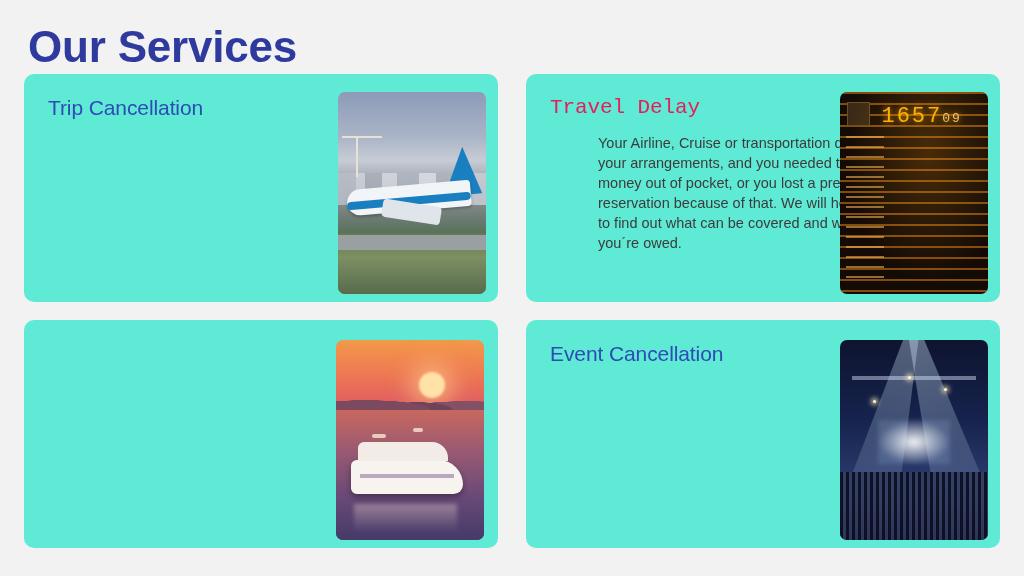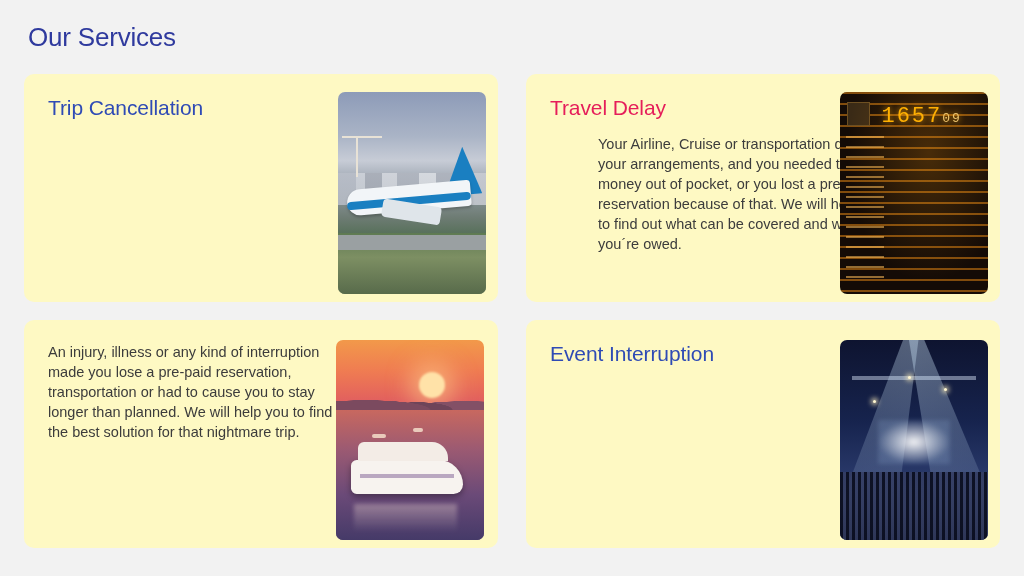--- a/index.html
+++ b/index.html
@@ -11,51 +11,51 @@
   body {
     background: #f2f2f2;
     font-family: "Liberation Sans", sans-serif;
     color: #333;
     position: relative;
   }
   .page-title {
     position: absolute;
     left: 28px;
     top: 22px;
-    font-size: 26px;
-    font-weight: 400;
+    font-size: 44px;
+    font-weight: 700;
     color: #2f3a9e;
     letter-spacing: -0.2px;
   }
   .grid {
     position: absolute;
     left: 24px;
     top: 74px;
     width: 976px;
     display: grid;
     grid-template-columns: 474px 474px;
     grid-template-rows: 228px 228px;
     column-gap: 28px;
     row-gap: 18px;
   }
   .card {
-    background: #fef9c3;
+    background: #5eead4;
     border-radius: 10px;
     position: relative;
     padding: 22px 24px 18px 24px;
     overflow: hidden;
   }
   .card-title {
     font-size: 21px;
     font-weight: 400;
     margin-bottom: 14px;
     letter-spacing: -0.1px;
   }
   .card-title.blue { color: #2f4bb5; }
-  .card-title.pink { color: #e51e5a; }
+  .card-title.pink { color: #e51e5a; font-family: Liberation Mono, monospace; }
   .card-body {
     font-size: 14.5px;
     line-height: 1.38;
     color: #3c3c3c;
     width: 285px;
   }
   .card-media {
     position: absolute;
     border-radius: 7px;
     overflow: hidden;
@@ -266,36 +266,35 @@
         <div class="rows"></div>
         <div class="icon-box"></div>
         <div class="bigtime"><span>1657</span><span class="sm">09</span></div>
         <div class="leftcol"></div>
         <div class="glow"></div>
       </div>
     </div>
   </div>
 
   <div class="card c3">
-    <div class="card-body">An injury, illness or any kind of interruption made you lose a pre-paid reservation, transportation or had to cause you to stay longer than planned. We will help you to find the best solution for that nightmare trip.</div>
     <div class="card-media">
       <div class="img-cruise">
         <div class="sun"></div>
         <div class="hills"></div>
         <div class="sea"></div>
         <div class="boat"></div>
         <div class="boat b2"></div>
         <div class="ship"></div>
         <div class="reflect"></div>
       </div>
     </div>
   </div>
 
   <div class="card c4">
-    <div class="card-title blue">Event Interruption</div>
+    <div class="card-title blue">Event Cancellation</div>
     <div class="card-media">
       <div class="img-concert">
         <div class="truss"></div>
         <div class="beamA"></div>
         <div class="beamB"></div>
         <div class="stage"></div>
         <div class="crowd"></div>
         <div class="sparkle" style="left:22%;top:30%"></div>
         <div class="sparkle" style="left:70%;top:24%"></div>
         <div class="sparkle" style="left:46%;top:18%"></div>

